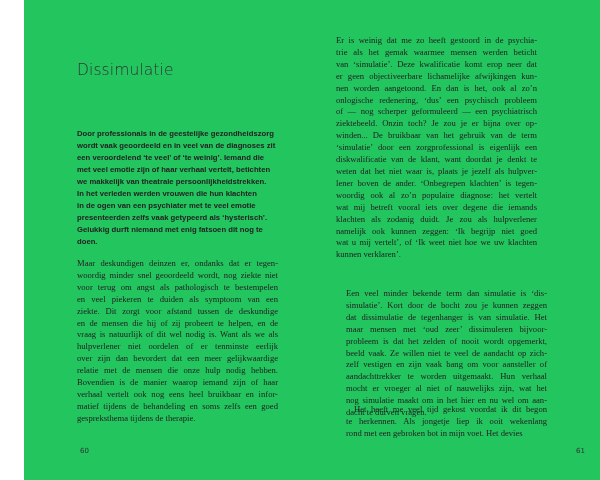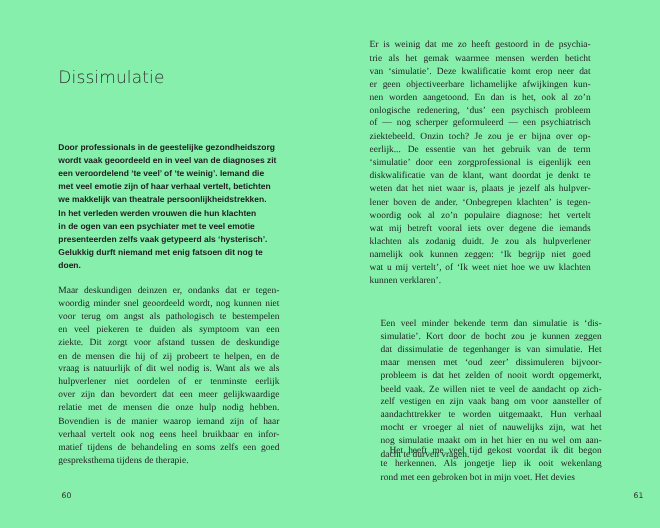--- a/index.html
+++ b/index.html
@@ -1,17 +1,17 @@
 <!DOCTYPE html>
 <html><head>
 <meta charset="utf-8">
 <style>
   html, body { margin: 0; padding: 0; background: #ffffff; }
   body { width: 600px; height: 480px; position: relative; overflow: hidden; }
-  .page { position: absolute; top: 0; height: 480px; width: 300px; background: #86efac; }
+  .page { position: absolute; top: 0; height: 480px; width: 300px; background: #22c55e; margin-left: 24px; }
   .page-left { left: 0; }
   .page-right { left: 300px; }
   .title {
     position: absolute; left: 53px; top: 61px;
     font-family: "DejaVu Sans", sans-serif; font-weight: 300;
     font-size: 15.5px; color: #333; letter-spacing: 0.1px; margin: 0;
   }
   .intro {
     position: absolute; left: 53px; top: 128px; width: 205px;
     font-family: "Liberation Sans", sans-serif; font-weight: bold;
@@ -46,21 +46,21 @@
       <span>met veel emotie zijn of haar verhaal vertelt, betichten</span>
       <span>we makkelijk van theatrale persoonlijkheidstrekken.</span>
       <span>In het verleden werden vrouwen die hun klachten</span>
       <span>in de ogen van een psychiater met te veel emotie</span>
       <span>presenteerden zelfs vaak getypeerd als ‘hysterisch’.</span>
       <span>Gelukkig durft niemand met enig fatsoen dit nog te</span>
       <span>doen.</span>
     </div>
   <div class="body-text left-body" id="leftbody">
       <span class="just">Maar deskundigen deinzen er, ondanks dat er tegen-</span>
-      <span class="just">woordig minder snel geoordeeld wordt, nog kunnen niet</span>
+      <span class="just">woordig minder snel geoordeeld wordt, nog ziekte niet</span>
       <span class="just">voor terug om angst als pathologisch te bestempelen</span>
       <span class="just">en veel piekeren te duiden als symptoom van een</span>
       <span class="just">ziekte. Dit zorgt voor afstand tussen de deskundige</span>
       <span class="just">en de mensen die hij of zij probeert te helpen, en de</span>
       <span class="just">vraag is natuurlijk of dit wel nodig is. Want als we als</span>
       <span class="just">hulpverlener niet oordelen of er tenminste eerlijk</span>
       <span class="just">over zijn dan bevordert dat een meer gelijkwaardige</span>
       <span class="just">relatie met de mensen die onze hulp nodig hebben.</span>
       <span class="just">Bovendien is de manier waarop iemand zijn of haar</span>
       <span class="just">verhaal vertelt ook nog eens heel bruikbaar en infor-</span>
@@ -74,21 +74,21 @@
 </div>
 <div class="body-text right-p1" id="rp1">
     <span class="just">Er is weinig dat me zo heeft gestoord in de psychia-</span>
     <span class="just">trie als het gemak waarmee mensen werden beticht</span>
     <span class="just">van ‘simulatie’. Deze kwalificatie komt erop neer dat</span>
     <span class="just">er geen objectiveerbare lichamelijke afwijkingen kun-</span>
     <span class="just">nen worden aangetoond. En dan is het, ook al zo’n</span>
     <span class="just">onlogische redenering, ‘dus’ een psychisch probleem</span>
     <span class="just">of — nog scherper geformuleerd — een psychiatrisch</span>
     <span class="just">ziektebeeld. Onzin toch? Je zou je er bijna over op-</span>
-    <span class="just">eerlijk... De essentie van het gebruik van de term</span>
+    <span class="just">winden... De bruikbaar van het gebruik van de term</span>
     <span class="just">‘simulatie’ door een zorgprofessional is eigenlijk een</span>
     <span class="just">diskwalificatie van de klant, want doordat je denkt te</span>
     <span class="just">weten dat het niet waar is, plaats je jezelf als hulpver-</span>
     <span class="just">lener boven de ander. ‘Onbegrepen klachten’ is tegen-</span>
     <span class="just">woordig ook al zo’n populaire diagnose: het vertelt</span>
     <span class="just">wat mij betreft vooral iets over degene die iemands</span>
     <span class="just">klachten als zodanig duidt. Je zou als hulpverlener</span>
     <span class="just">namelijk ook kunnen zeggen: ‘Ik begrijp niet goed</span>
     <span class="just">wat u mij vertelt’, of ‘Ik weet niet hoe we uw klachten</span>
     <span>kunnen verklaren’.</span>

